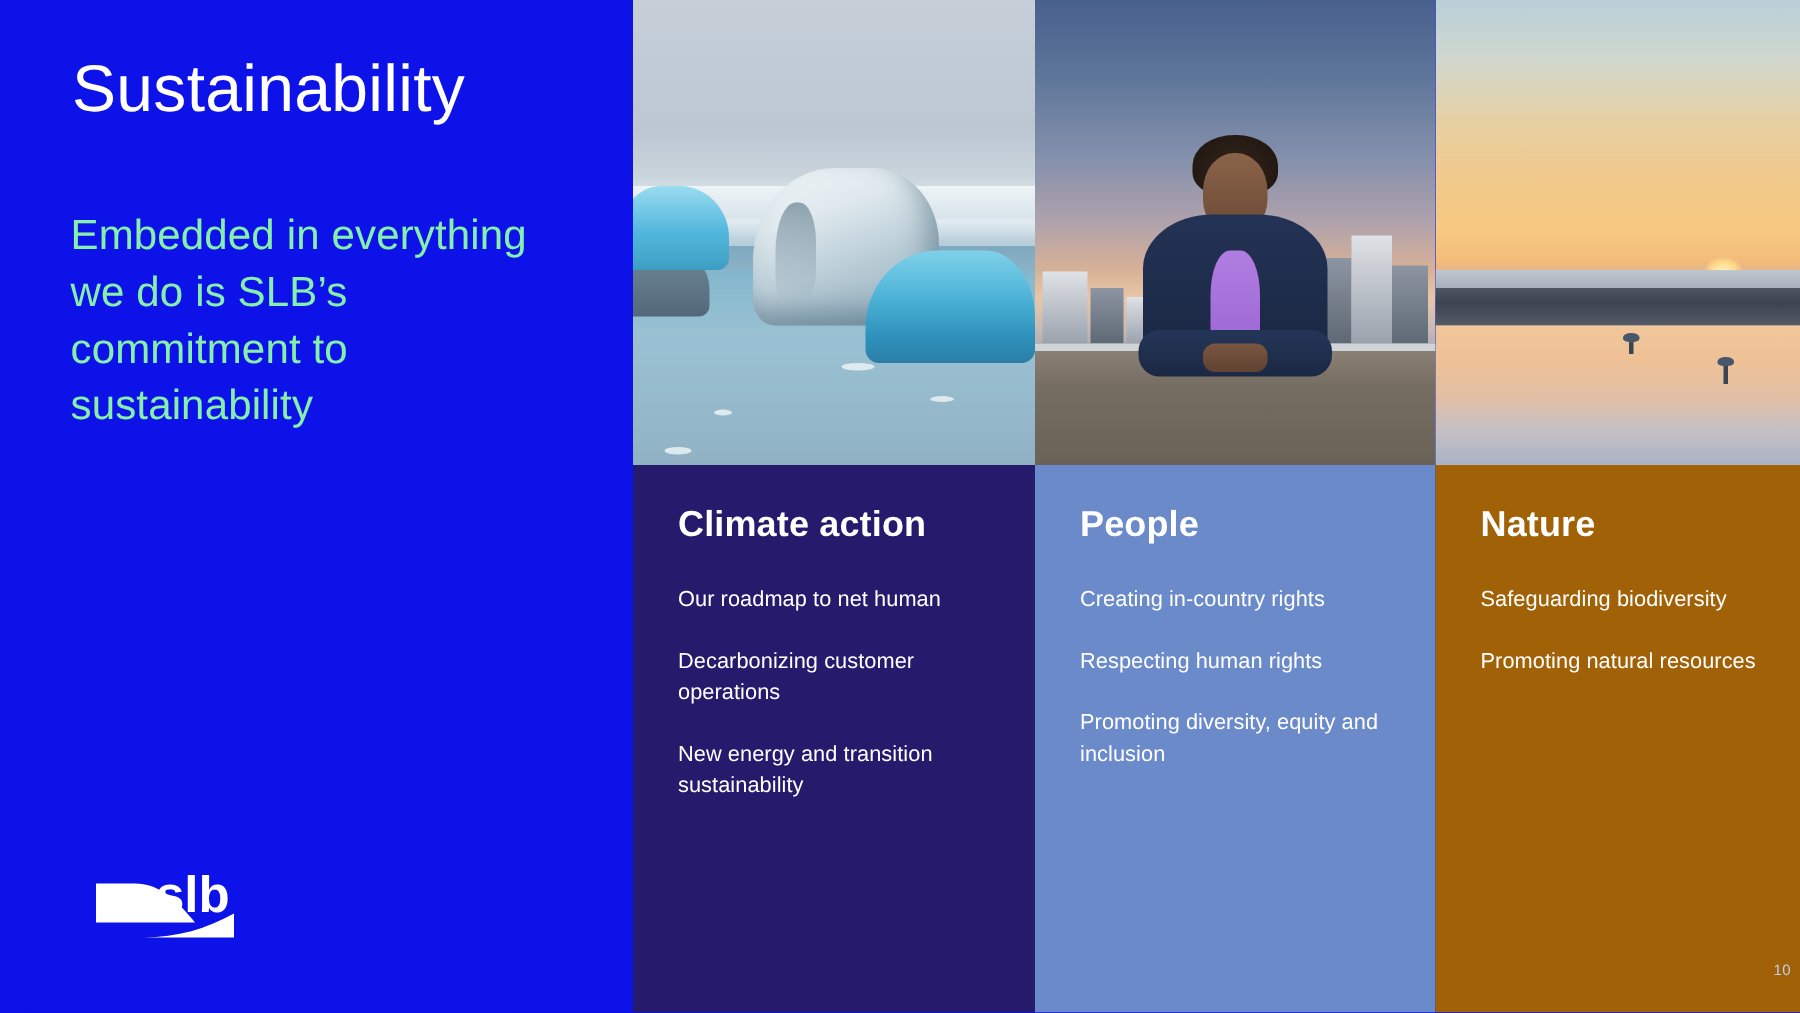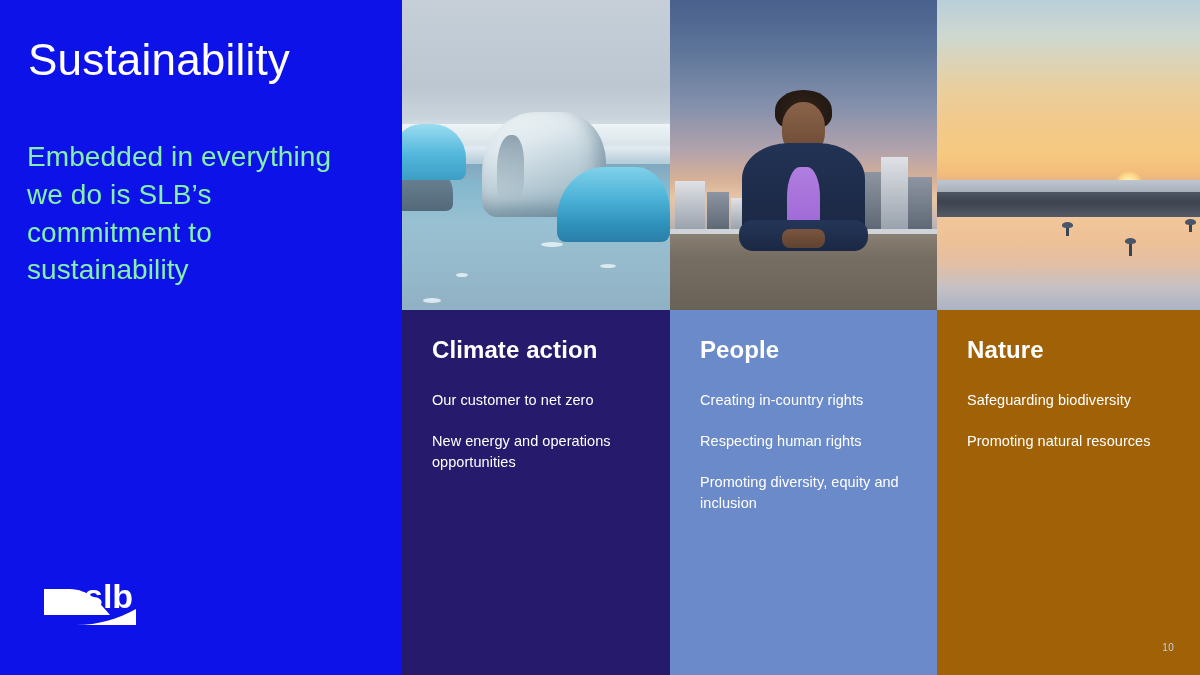--- a/index.html
+++ b/index.html
@@ -1,21 +1,21 @@
 <!DOCTYPE html>
 <html><head>
 <meta charset="utf-8">
 <style>
   * { margin:0; padding:0; box-sizing:border-box; }
   html,body { width:1200px; height:675px; overflow:hidden; }
   body {
     font-family:"Liberation Sans", sans-serif;
     background:#0d13e8;
   }
-  .slide { position:relative; width:953px; height:675px; background:#0d13e8; }
+  .slide { position:relative; width:953px; height:675px; background:#0d13e8;margin-left:20px; }
 
   
   .left-panel { position:absolute; left:0; top:0; width:402px; height:675px; background:#0d13e8; }
   .page-title {
     position:absolute; left:28px; top:36px;
     font-size:44px; font-weight:400; color:#ffffff;
     letter-spacing:0.2px; line-height:1.1;
   }
   .page-subtitle {
     position:absolute; left:27px; top:138px; width:330px;
@@ -184,22 +184,23 @@
       <div class="nt-flam" style="left:49%; top:73%; height:10px;"></div>
       <div class="nt-flam" style="left:96%; top:72%; height:9px;"></div>
     </div>
 
   </div>
 
   <div class="pillars">
 
     <div class="pillar pillar-climate">
       <div class="pillar-title">Climate action</div>
-      <div class="pillar-item">Our customer to net zero</div>
-      <div class="pillar-item">New energy and operations opportunities</div>
+      <div class="pillar-item">Our roadmap to net human</div>
+      <div class="pillar-item">Decarbonizing customer operations</div>
+      <div class="pillar-item">New energy and transition sustainability</div>
     </div>
 
     <div class="pillar pillar-people">
       <div class="pillar-title">People</div>
       <div class="pillar-item">Creating in-country rights</div>
       <div class="pillar-item">Respecting human rights</div>
       <div class="pillar-item">Promoting diversity, equity and inclusion</div>
     </div>
 
     <div class="pillar pillar-nature">

